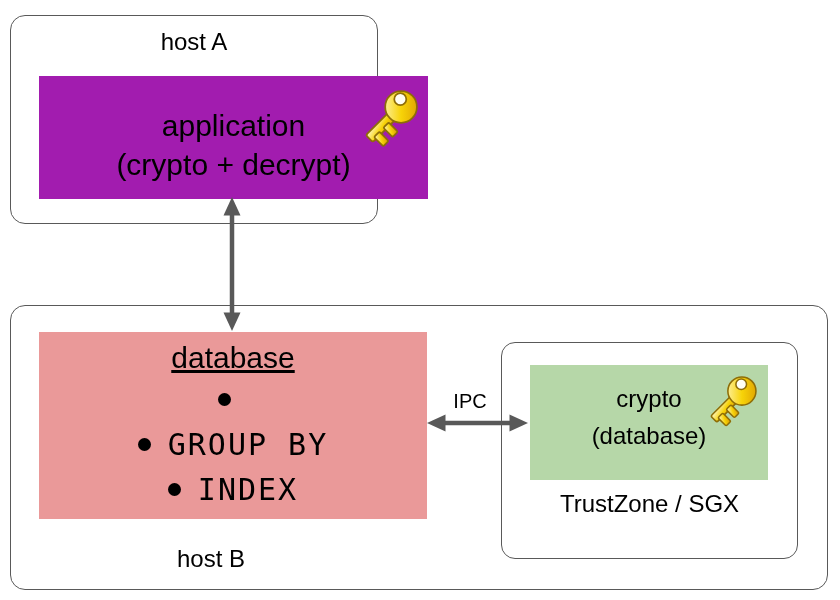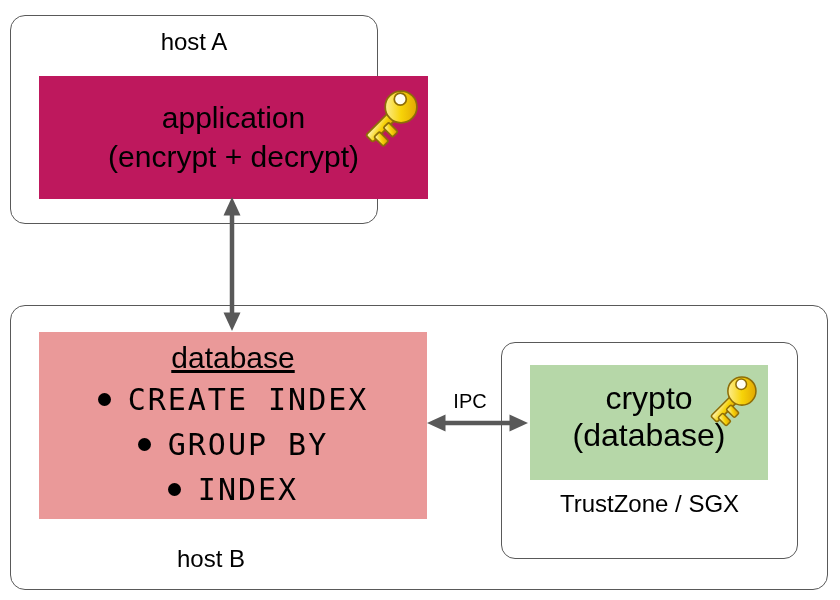--- a/index.html
+++ b/index.html
@@ -33,23 +33,23 @@
     line-height: 28px;
   }
   #host-a-label { top: 12px; left: 0; }
   #host-b-label { top: 239px; left: -208px; } 
   .fill-box {
     position: absolute;
     box-sizing: border-box;
   }
   #app-box {
     left: 28px; top: 60px; width: 389px; height: 123px;
-    background: #be185d;
-    text-align: center;
-    padding-top: 22px;
+    background: #a21caf;
+    text-align: center;
+    padding-top: 30px;
   }
   .big-line { font-size: 30px; line-height: 39px; }
   #db-box {
     left: 28px; top: 26px; width: 388px; height: 187px;
     background: #ea9999;
     text-align: center;
   }
   #db-title { font-size: 30px; line-height: 38px; margin-top: 7px; text-decoration: underline; }
   .db-row {
     height: 45px;
@@ -77,21 +77,21 @@
     border-radius: 14px;
     box-sizing: border-box;
     background: #ffffff;
   }
   #crypto-box {
     left: 28px; top: 22px; width: 238px; height: 115px;
     background: #b6d7a8;
     text-align: center;
     padding-top: 15px;
   }
-  .crypto-line { font-size: 32px; line-height: 37px; }
+  .crypto-line { font-size: 24px; line-height: 37px; }
   #tech-lines {
     position: absolute;
     left: 0; top: 148px; width: 100%;
     text-align: center;
     font-size: 24px;
     line-height: 26px;
   }
   .key-icon { position: absolute; }
   #app-key { right: 2px; top: 3px; width: 70px; height: 76px; }
   #crypto-key { right: 4px; top: 4px; width: 62px; height: 62px; }
@@ -111,21 +111,21 @@
 </head>
 <body>
 
 <div id="canvas">
 
   <div id="host-a" class="host-box">
     <div id="host-a-label" class="host-label">host A</div>
 
     <div id="app-box" class="fill-box">
       <div class="big-line">application</div>
-      <div class="big-line">(encrypt + decrypt)</div>
+      <div class="big-line">(crypto + decrypt)</div>
 
       <svg id="app-key" class="key-icon" viewBox="0 0 64 64">
         <defs>
           <linearGradient id="gold1" x1="0" y1="0" x2="1" y2="1">
             <stop offset="0" stop-color="#fff8c9"></stop>
             <stop offset="0.5" stop-color="#f7d308"></stop>
             <stop offset="1" stop-color="#d99700"></stop>
           </linearGradient>
         </defs>
         <g transform="rotate(-45 32 32)" stroke="#8e6d07" stroke-width="1.6" fill="url(#gold1)">
@@ -139,21 +139,20 @@
     </div>
   </div>
 
   <div id="host-b" class="host-box">
     <div id="host-b-label" class="host-label">host B</div>
 
     <div id="db-box" class="fill-box">
       <div id="db-title">database</div>
       <div class="db-row">
         <span class="bullet-dot"></span>
-        <span class="mono-text">CREATE INDEX</span>
       </div>
       <div class="db-row">
         <span class="bullet-dot"></span>
         <span class="mono-text">GROUP BY</span>
       </div>
       <div class="db-row">
         <span class="bullet-dot"></span>
         <span class="mono-text">INDEX</span>
       </div>
     </div>

